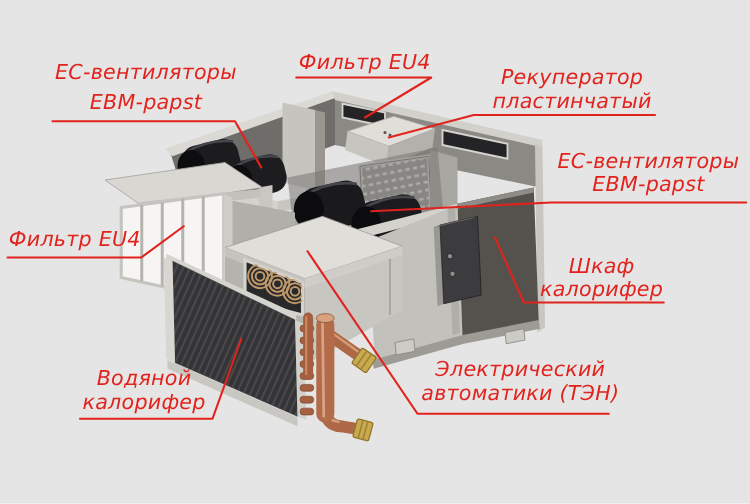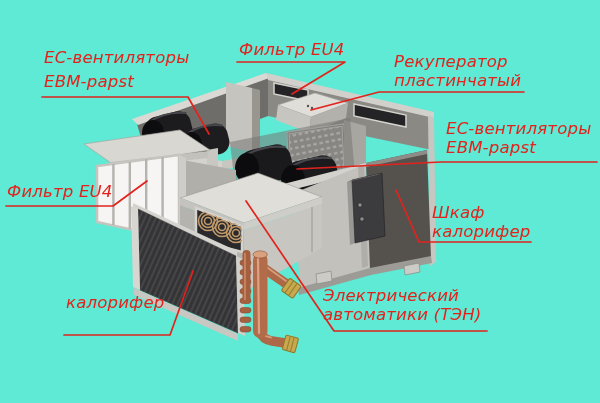--- a/index.html
+++ b/index.html
@@ -1,17 +1,17 @@
 <!DOCTYPE html>
 <html><head>
 <meta charset="utf-8">
 <style>
   html,body{margin:0;padding:0;background:#fff;}
-  .stage{position:relative;width:600px;height:403px;background:#5eead4;overflow:hidden;
-         font-family:"DejaVu Sans", sans-serif;}
+  .stage{position:relative;width:600px;height:403px;background:#e5e5e5;overflow:hidden;
+         font-family:"DejaVu Sans", sans-serif;text-align:center;}
   .stage svg{position:absolute;left:0;top:0;}
   .lbl{position:absolute;font-style:italic;font-size:16.5px;line-height:19px;
        color:#e2231d;white-space:nowrap;letter-spacing:.2px;font-weight:500;}
   .lbl.lh24{line-height:24px;}
 </style>
 </head>
 <body>
 
 <div class="stage">
 
@@ -223,24 +223,25 @@
   <div class="lbl" style="left:446px;top:119px;">
     <div>ЕС-вентиляторы</div>
     <div>EBM-papst</div>
   </div>
 
   <div class="lbl" style="left:7px;top:182px;">
     <div>Фильтр EU4</div>
   </div>
 
   <div class="lbl" style="left:66px;top:293px;">
+    <div>Водяной</div>
     <div>калорифер</div>
   </div>
 
-  <div class="lbl" style="left:323px;top:286px;">
+  <div class="lbl" style="left:337px;top:286px;">
     <div>Электрический</div>
     <div>автоматики (ТЭН)</div>
   </div>
 
   <div class="lbl" style="left:422px;top:203px;margin-left:10px;">
     <div>Шкаф</div>
     <div>калорифер</div>
   </div>
 
 </div>

